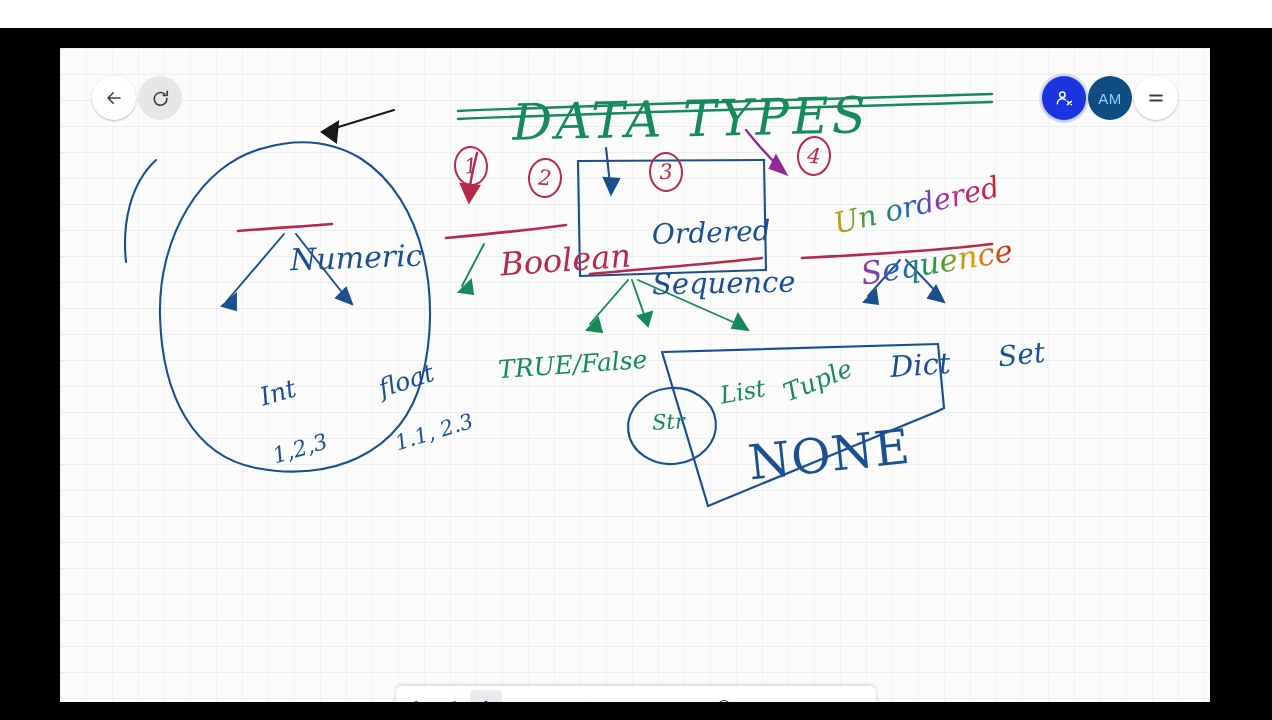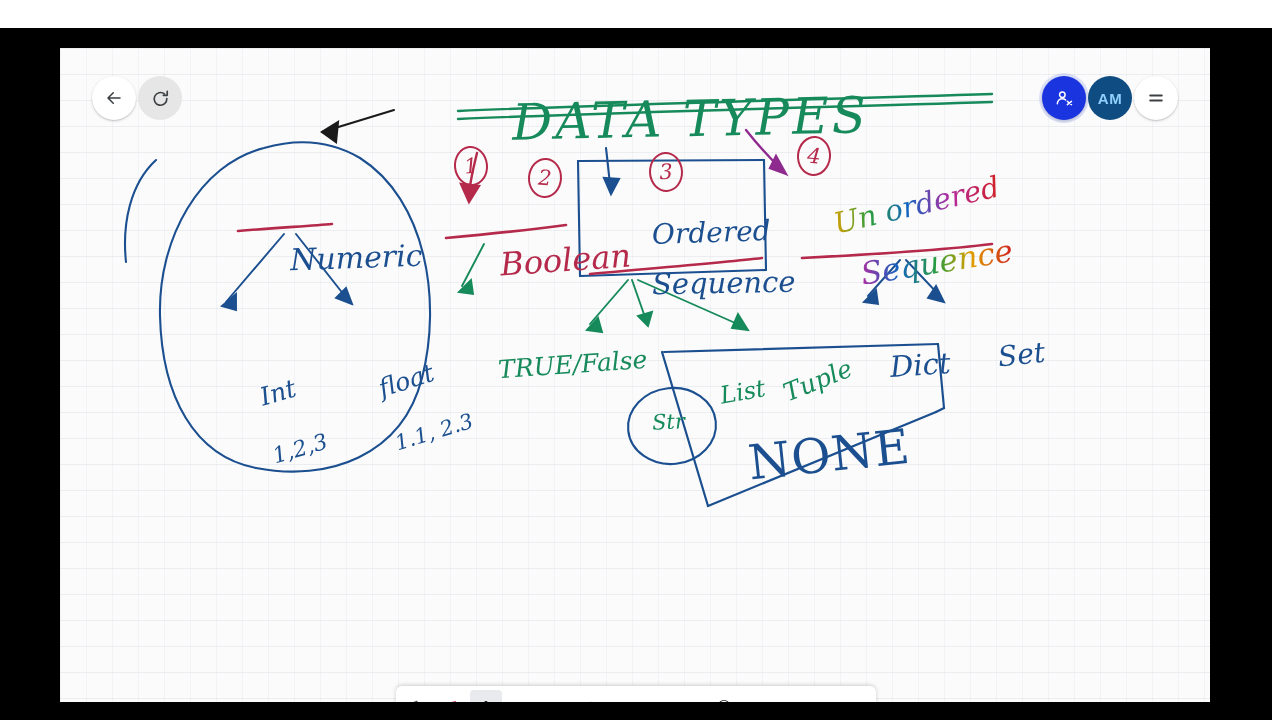--- a/index.html
+++ b/index.html
@@ -45,21 +45,21 @@
   .rbtn.white {
     background: #ffffff;
     box-shadow: 0 1px 3px rgba(0,0,0,.16), 0 1px 1px rgba(0,0,0,.10);
   }
   .rbtn.ghost { background: #e6e6e6; }
   #back-btn     { left: 92px;  top: 76px; }
   #refresh-btn  { left: 138px; top: 76px; }
   #add-person-btn { left: 1042px; top: 76px; background: #1a35e0;
                     box-shadow: 0 0 0 3px rgba(26,53,224,.13), 0 1px 3px rgba(0,0,0,.2); }
   #avatar-btn   { left: 1088px; top: 76px; background: #0f4c81;
-                  color: #8fd0ff; font-size: 15px; font-weight: 700; letter-spacing: .5px; }
+                  color: #8fd0ff; font-size: 15px; font-weight: 400; letter-spacing: .5px; }
   #menu-btn     { left: 1134px; top: 76px; }
 
   
   #toolbar {
     position: absolute;
     left: 396px; top: 686px;
     width: 480px; height: 36px;
     background: #ffffff;
     border-radius: 6px 6px 0 0;
     box-shadow: 0 -1px 4px rgba(0,0,0,.18);

